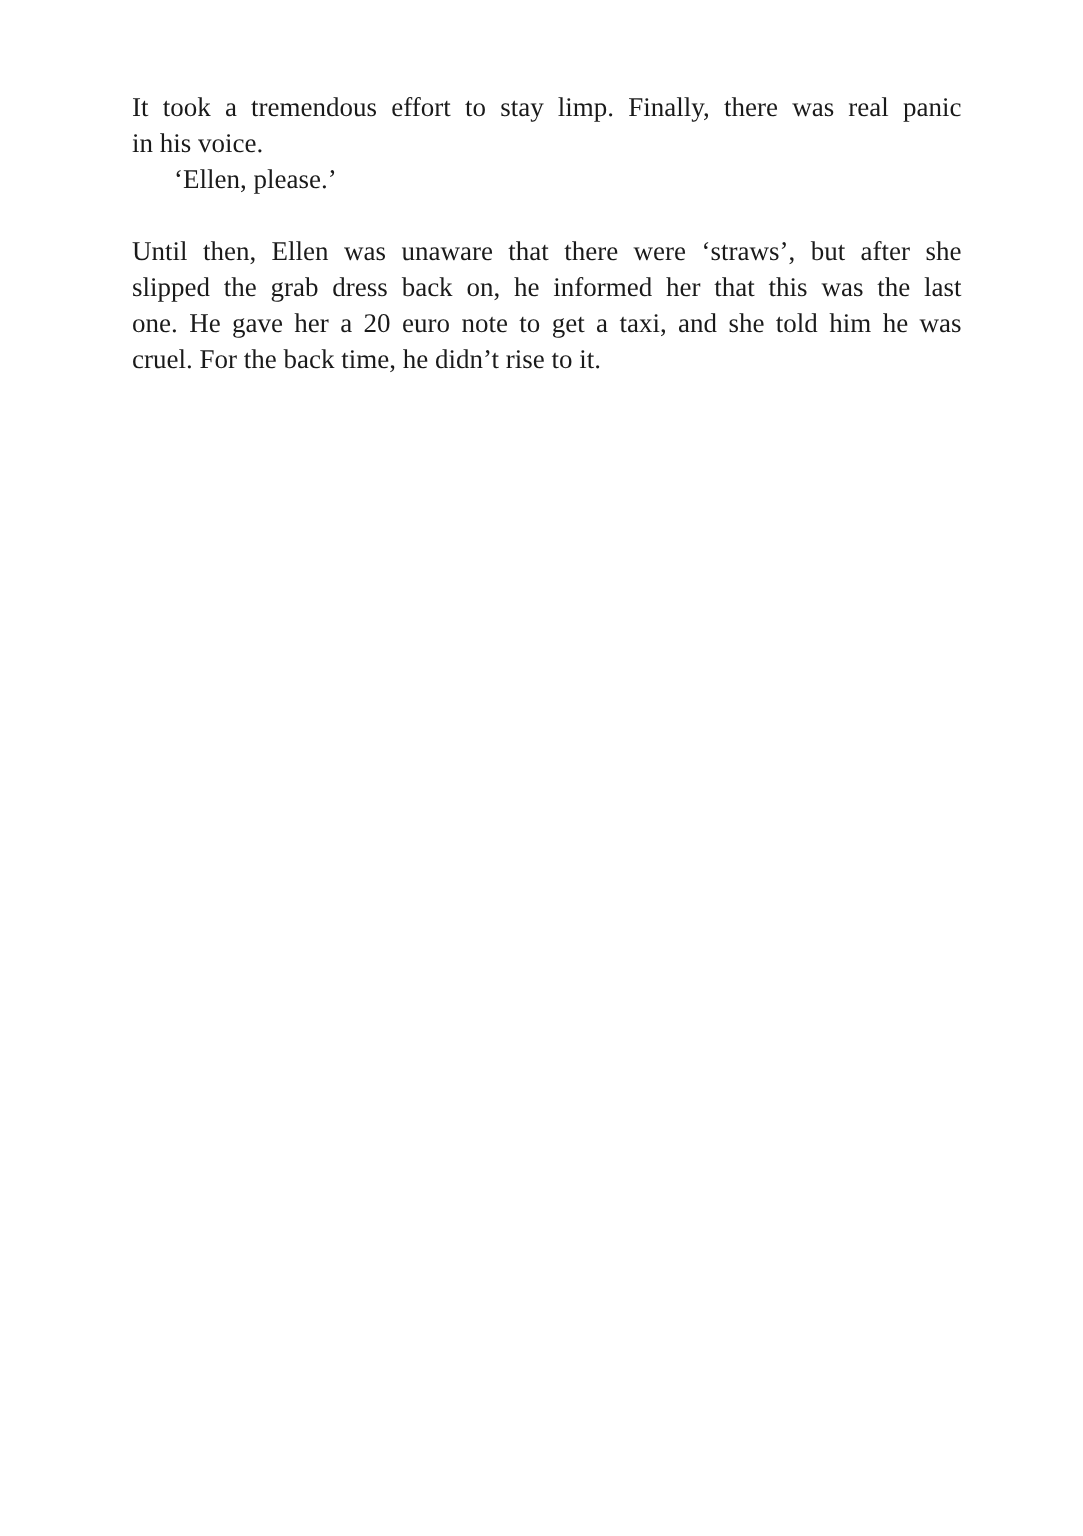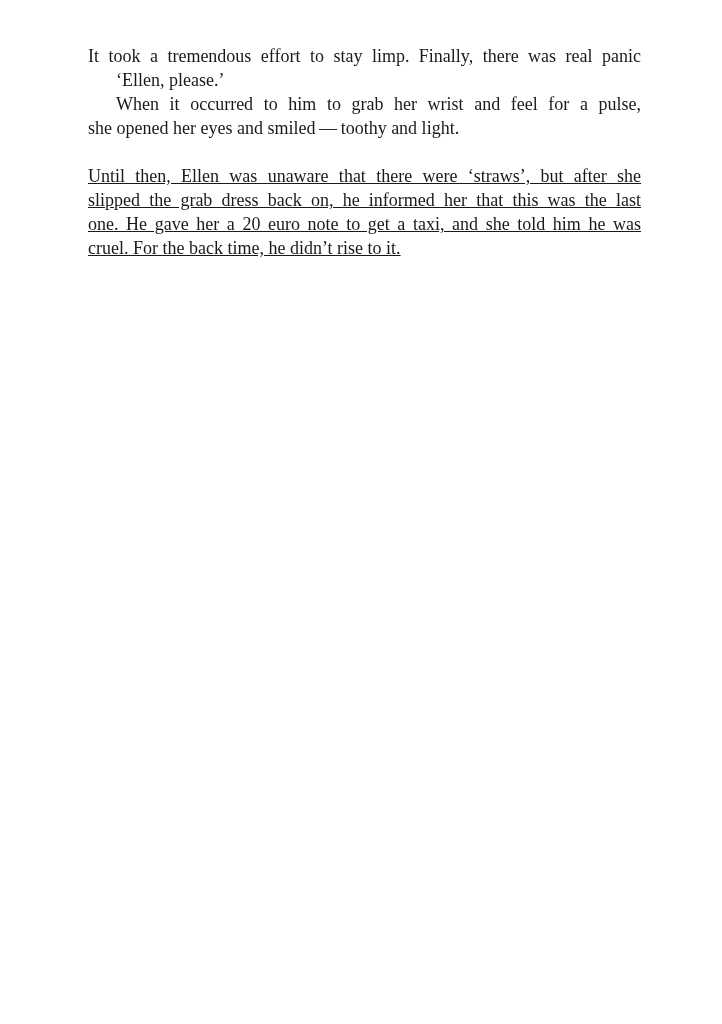--- a/index.html
+++ b/index.html
@@ -6,62 +6,59 @@
     margin: 0;
     padding: 0;
     background: #ffffff;
   }
   .page {
     position: relative;
     width: 722px;
     height: 840px;
     background: #ffffff;
     box-sizing: border-box;
-    padding: 44px 81px 0 88px;
+    padding: 32px 81px 0 88px;
     overflow: hidden;
+    margin-top: 27px;
   }
   .page-text {
     font-family: "Liberation Serif", "DejaVu Serif", serif;
     font-size: 18px;
     line-height: 24px;
     color: #1a1a1a;
     font-kerning: normal;
   }
   .paragraph {
     margin: 0;
   }
   .paragraph.section-break {
     margin-top: 24px;
-    text-decoration: underline;
   }
   .line {
     text-align: left;
   }
   .line.just {
     text-align: justify;
     text-align-last: justify;
   }
   .paragraph.indent > .line.first {
     text-indent: 28px;
   }
 </style>
 </head>
 <body>
 
 <div class="page" style="background: rgb(255, 255, 255);">
   <div class="page-text" id="page-text" style="color: rgb(26, 26, 26);">
       <div class="paragraph">
         <div class="line just first">It took a tremendous effort to stay limp. Finally, there was real panic</div>
+        <div class="line">in his voice.</div>
       </div>
       <div class="paragraph indent">
         <div class="line first">‘Ellen, please.’</div>
-      </div>
-      <div class="paragraph indent">
-        <div class="line just first">When it occurred to him to grab her wrist and feel for a pulse,</div>
-        <div class="line">she opened her eyes and smiled — toothy and light.</div>
       </div>
       <div class="paragraph section-break">
         <div class="line just first">Until then, Ellen was unaware that there were ‘straws’, but after she</div>
         <div class="line just">slipped the grab dress back on, he informed her that this was the last</div>
         <div class="line just">one. He gave her a 20 euro note to get a taxi, and she told him he was</div>
         <div class="line">cruel. For the back time, he didn’t rise to it.</div>
       </div>
     </div>
 </div>
 

